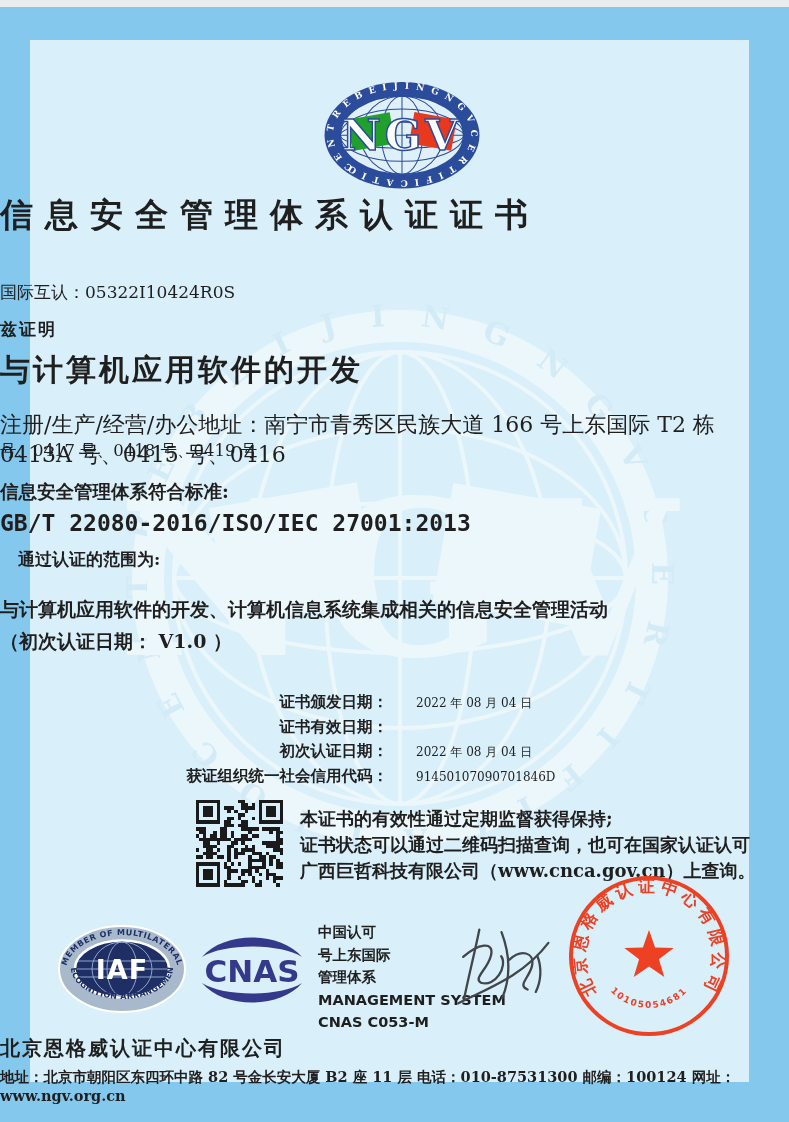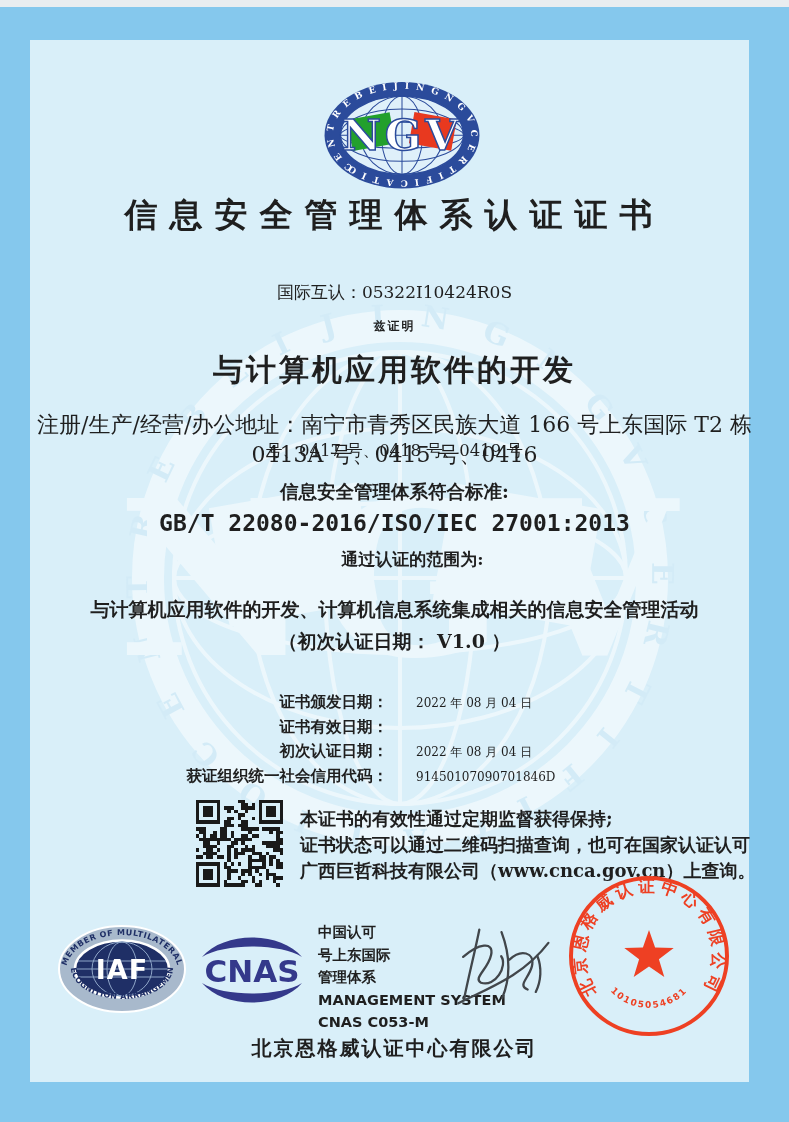--- a/index.html
+++ b/index.html
@@ -1,26 +1,26 @@
 <!DOCTYPE html>
 <html><head>
 <meta charset="utf-8">
 <style>
   html,body{margin:0;padding:0;}
   body{width:789px;height:1122px;font-family:"DejaVu Serif","Liberation Serif",serif;color:#1f1f1f;}
   .page{position:relative;width:789px;height:1122px;background:#85c8ed;overflow:hidden;}
   .scan-strip{position:absolute;left:0;top:0;width:789px;height:7px;background:#e9edf0;}
   .panel{position:absolute;left:30px;top:40px;width:719px;height:1042px;background:#d9eff9;}
   .abs{position:absolute;}
-  .ctr{left:0;width:789px;text-align:center;}
+  .ctr{left:0;width:789px;}
   .watermark{position:absolute;left:120px;top:295px;z-index:0;opacity:.5;pointer-events:none;}
   .content{position:absolute;left:0;top:0;width:789px;height:1122px;z-index:1;}
   .title{top:193px;font-size:33px;font-weight:700;letter-spacing:12px;}
   .certno{top:281px;font-size:17px;}
-  .attest{top:318px;font-size:12px;font-weight:600;letter-spacing:2px;font-family:Liberation Mono, monospace;}
+  .attest{top:318px;font-size:17px;font-weight:600;letter-spacing:2px;font-family:Liberation Mono, monospace;}
   .company{top:350px;font-size:30px;font-weight:700;letter-spacing:3px;}
   .addr1{top:410px;font-size:22px;}
   .addr2{top:440px;font-size:16.5px;}
   .stdhead{top:479px;font-size:18.5px;font-weight:700;}
   .stdval{top:510px;font-size:23px;font-weight:700;font-family:"DejaVu Sans Mono","Liberation Mono",monospace;}
   .scopehead{top:548px;font-size:17px;font-weight:700;padding-left:18px;}
   .scope1{top:597px;font-size:19px;font-weight:600;}
   .scope2{top:629px;font-size:19px;font-weight:600;}
   .dates{top:692px;left:40px;width:709px;}
   .drow{display:flex;height:24.5px;align-items:baseline;}
@@ -419,14 +419,15 @@
       <text font-family="DejaVu Serif, serif" font-size="16.5" font-weight="600" letter-spacing="5" fill="#ee4023">
         <textPath href="#stamparcTop" startOffset="50%" text-anchor="middle">北京恩格威认证中心有限公司</textPath>
       </text>
       <text font-family="DejaVu Sans, sans-serif" font-size="9" font-weight="600" letter-spacing="1.6" fill="#ee4023">
         <textPath href="#stamparcBot" startOffset="50%" text-anchor="middle">1101050546810</textPath>
       </text>
       <polygon points="86,58 92.1,75.6 110.7,76 95.9,87.2 101.3,105 86,94.4 70.7,105 76.1,87.2 61.3,76 79.9,75.6" fill="#ee4023"></polygon>
     </svg>
 
     <div class="abs ctr footco">北京恩格威认证中心有限公司</div>
+    <div class="abs ctr footinfo">地址：北京市朝阳区东四环中路 82 号金长安大厦 B2 座 11 层  电话：010-87531300  邮编：100124  网址：www.ngv.org.cn</div>
   </div>
 </div>
 
 </body></html>

